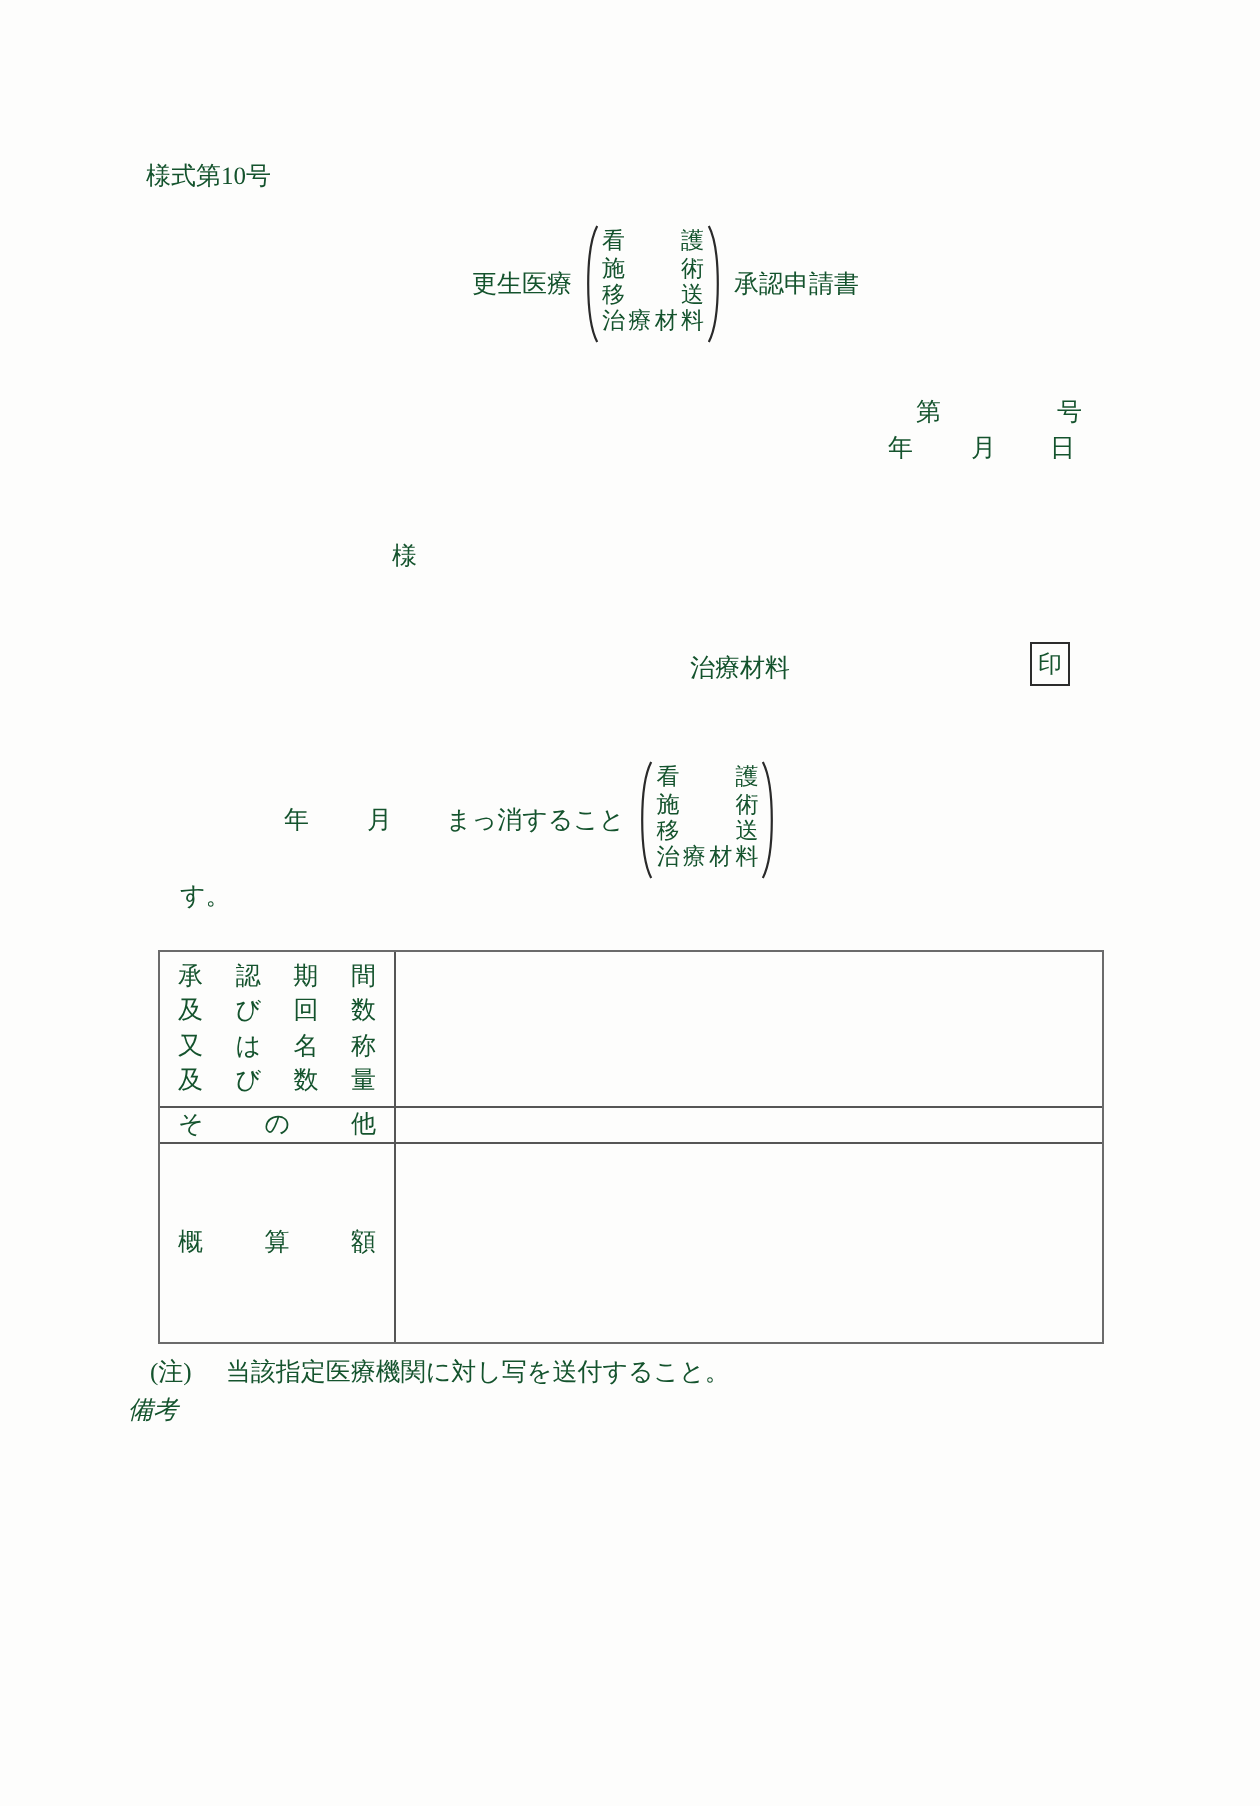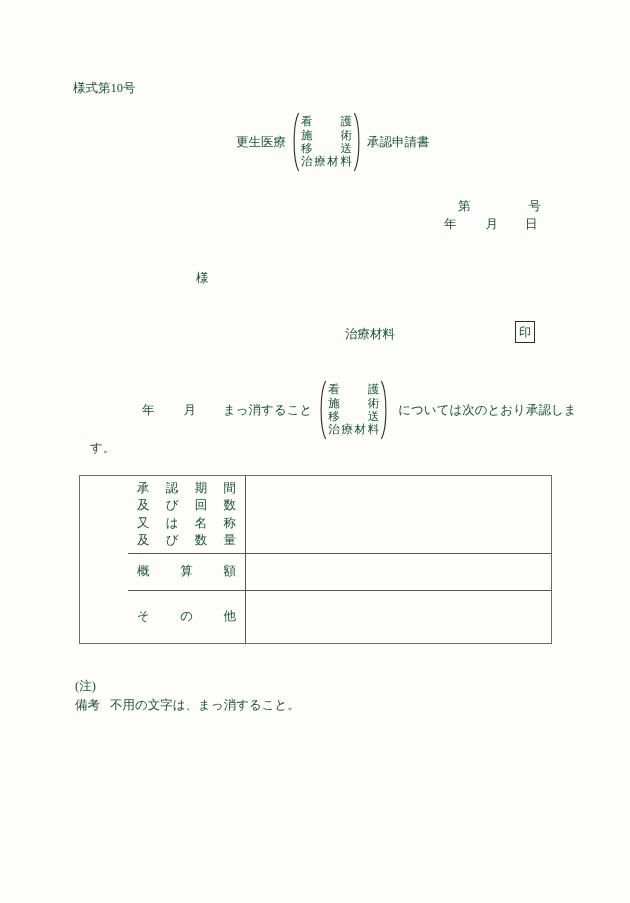--- a/index.html
+++ b/index.html
@@ -33,23 +33,23 @@
 
   
   .seal-box {
     width:20px; height:22px; border:1.5px solid #2c2c2c;
     display:flex; align-items:center; justify-content:center;
     font-size:12px;
   }
 
   
   .approval-table {
-    width:473px; height:169px;
+    width:473px; height:197px;
     border:1.5px solid #6b6b6b;
-    display:flex; flex-direction:column;padding-left:48px;
+    display:flex; flex-direction:column;
   }
   .t-row { display:flex; border-bottom:1px solid #555; }
   .t-row:last-child { border-bottom:none; flex:1; }
   .t-row.r1 { height:78px; }
   .t-row.r2 { height:37px; }
   .t-hcell {
     width:118px; border-right:1px solid #555;
     display:flex; flex-direction:column; justify-content:center;
     padding:0 9px 0 9px;
   }
@@ -119,50 +119,49 @@
       <span class="br-lines">
         <span class="br-line">看 護</span>
         <span class="br-line">施 術</span>
         <span class="br-line">移 送</span>
         <span class="br-line">治療材料</span>
       </span>
       <svg class="paren-svg" width="9" height="60" viewBox="0 0 9 60">
           <path d="M1.4 1 C 7.4 12.5, 7.4 47.5, 1.4 59" fill="none" stroke="#2a2a2a" stroke-width="1.1"></path>
         </svg>
     </span>
-    <span class="body-after">については次のとおり承認しま</span>
   </div>
 
   <div class="abs" style="left:90px; top:440px;">す。</div>
 
   <div class="abs approval-table" style="left:79px; top:475px;">
     <div class="t-row r1">
       <div class="t-hcell">
         <div class="th-line">承 認 期 間</div>
         <div class="th-line">及 び 回 数</div>
         <div class="th-line">又 は 名 称</div>
         <div class="th-line">及 び 数 量</div>
       </div>
       <div class="t-vcell"></div>
     </div>
+    <div class="t-row r3">
+      <div class="t-hcell">
+        <div class="th-line">そ の 他</div>
+      </div>
+      <div class="t-vcell"></div>
+    </div>
     <div class="t-row r2">
       <div class="t-hcell">
         <div class="th-line">概 算 額</div>
-      </div>
-      <div class="t-vcell"></div>
-    </div>
-    <div class="t-row r3">
-      <div class="t-hcell">
-        <div class="th-line">そ の 他</div>
       </div>
       <div class="t-vcell"></div>
     </div>
   </div>
 
   <div class="abs note-line" style="left:75px; top:678px;">
     <span class="note-label-1">(注)</span>
+    <span>当該指定医療機関に対し写を送付すること。</span>
   </div>
-  <div class="abs note-line" style="left:75px; top:697px;">
+  <div class="abs note-line" style="left:64px; top:697px;font-style:italic;">
     <span class="note-label-2">備考</span>
-    <span>不用の文字は、まっ消すること。</span>
   </div>
 
 </div>
 
 </body></html>

